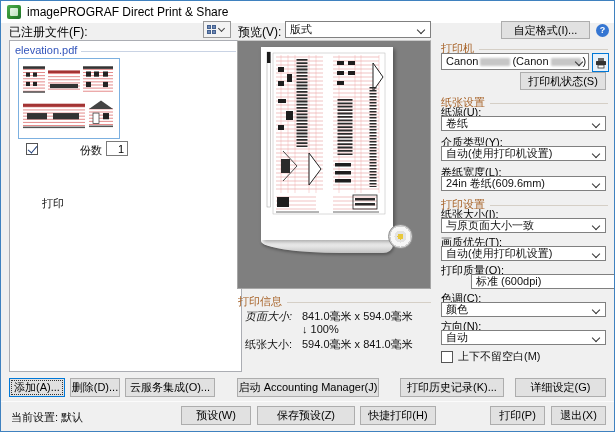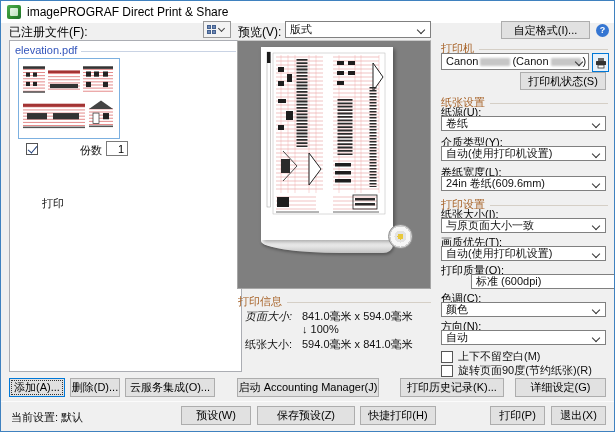--- a/index.html
+++ b/index.html
@@ -301,24 +301,20 @@
   <span class="lbl small" style="left:440px;top:318px;">方向(N):</span>
   <div class="combo" style="left:440px;top:329px;width:165px;height:15px;line-height:13px;">
     <span>自动</span>
     <span class="chev" style="top:4px;"></span>
   </div>
 
   <div class="checkrow" style="left:440px;top:349px;">
     <span class="cb"></span>
     <span>上下不留空白(M)</span>
   </div>
-  <div class="checkrow" style="left:440px;top:363px;">
-    <span class="cb"></span>
-    <span>旋转页面90度(节约纸张)(R)</span>
-  </div>
 
   <div class="btn focused" style="left:8px;top:377px;width:56px;height:19px;">添加(A)...</div>
   <div class="btn" style="left:69px;top:377px;width:50px;height:19px;">删除(D)...</div>
   <div class="btn" style="left:124px;top:377px;width:90px;height:19px;">云服务集成(O)...</div>
   <div class="btn" style="left:236px;top:377px;width:142px;height:19px;">启动 Accounting Manager(J)</div>
   <div class="btn" style="left:399px;top:377px;width:104px;height:19px;">打印历史记录(K)...</div>
   <div class="btn" style="left:514px;top:377px;width:91px;height:19px;">详细设定(G)</div>
 
   <div class="hsep"></div>
 

